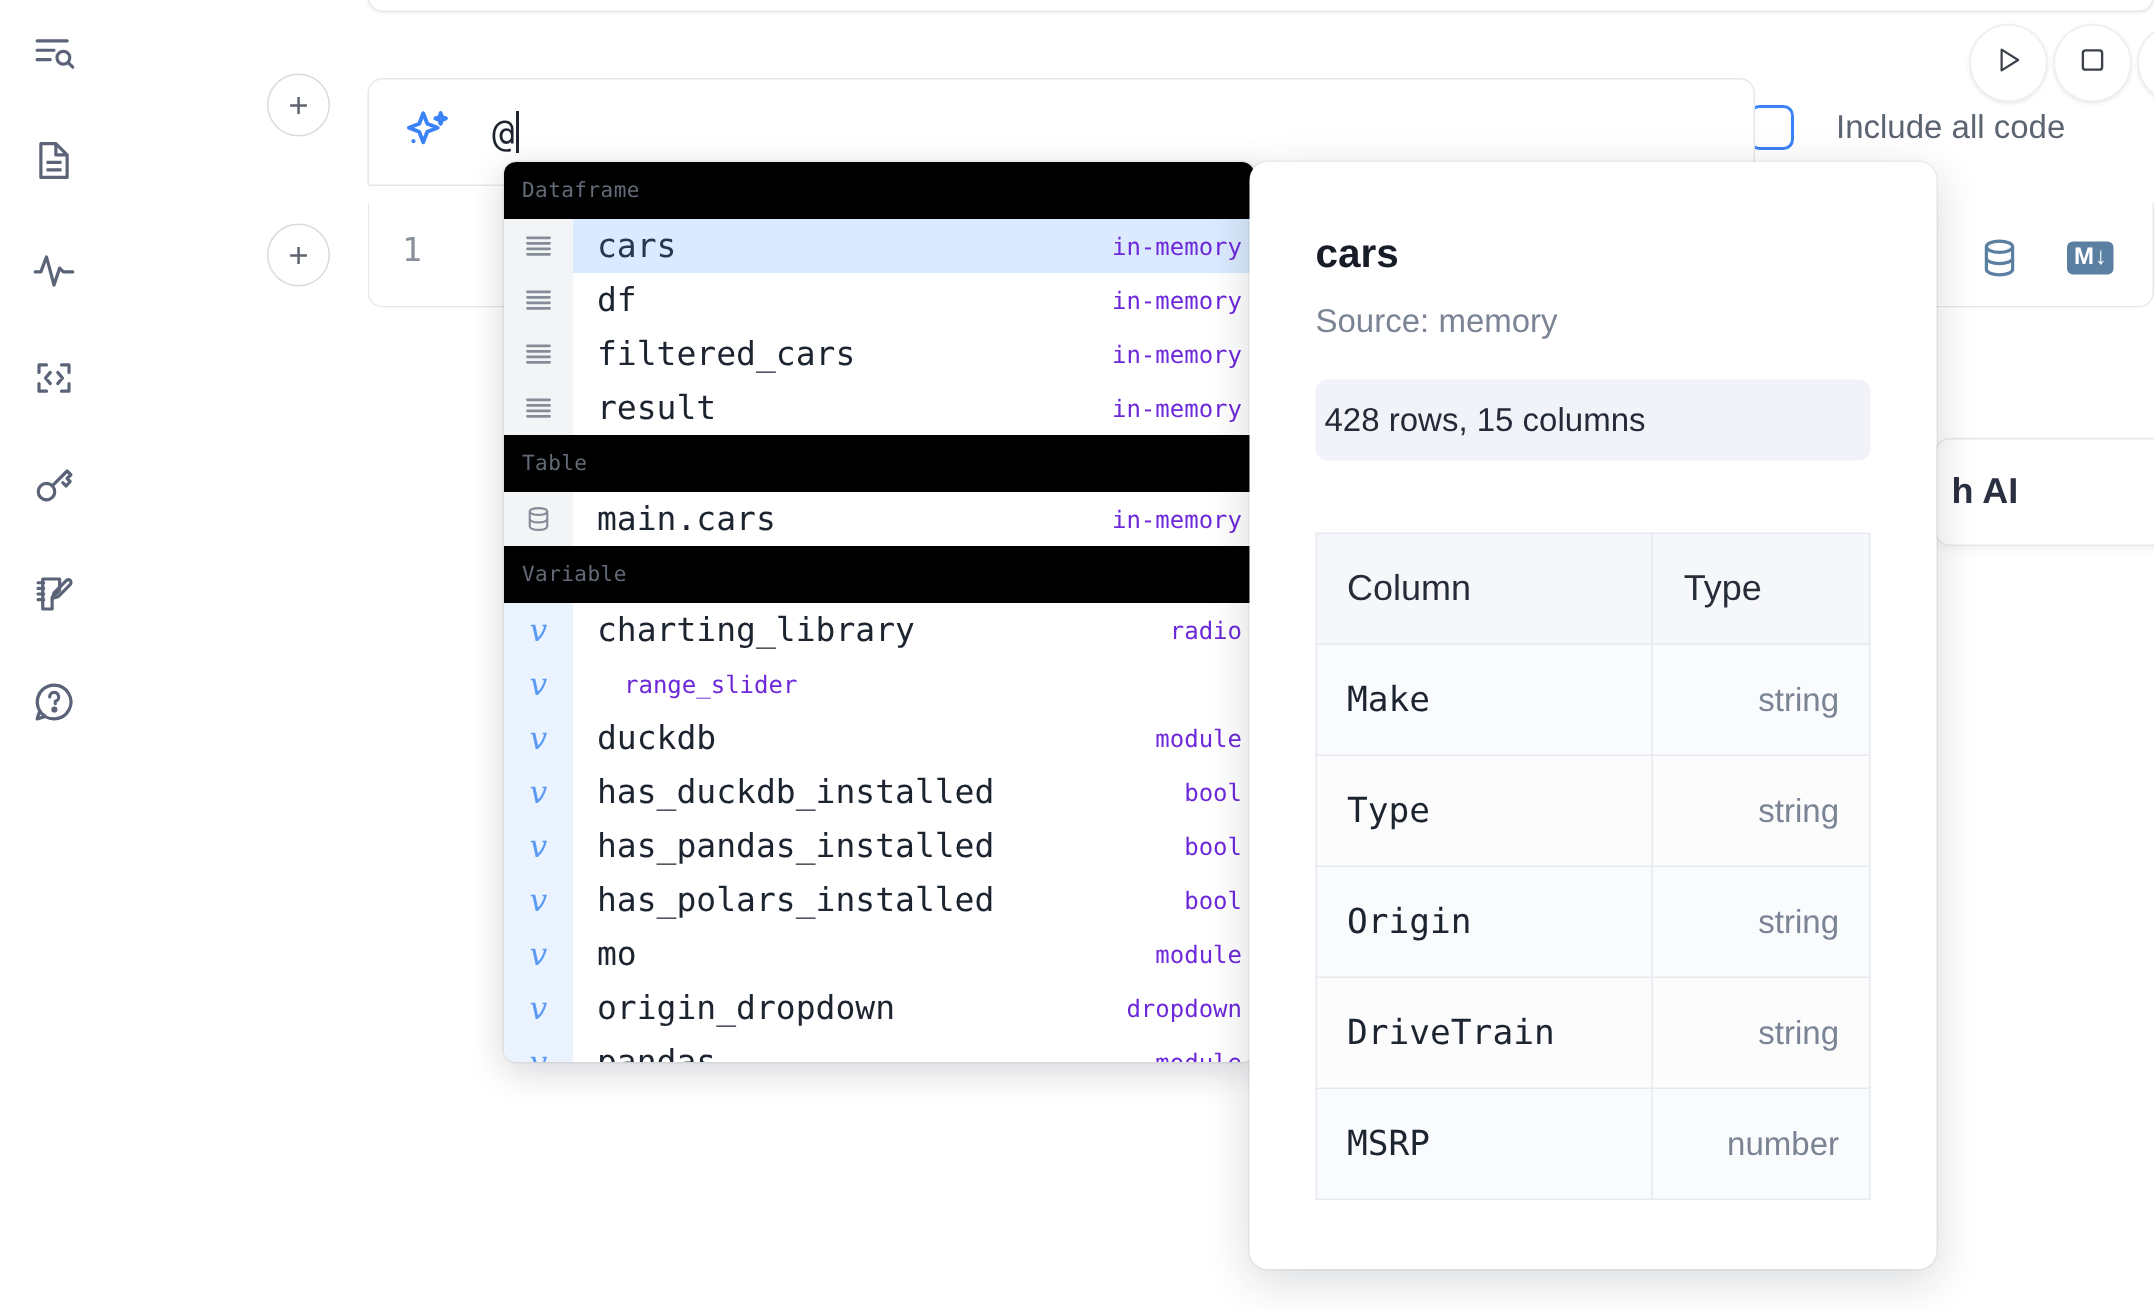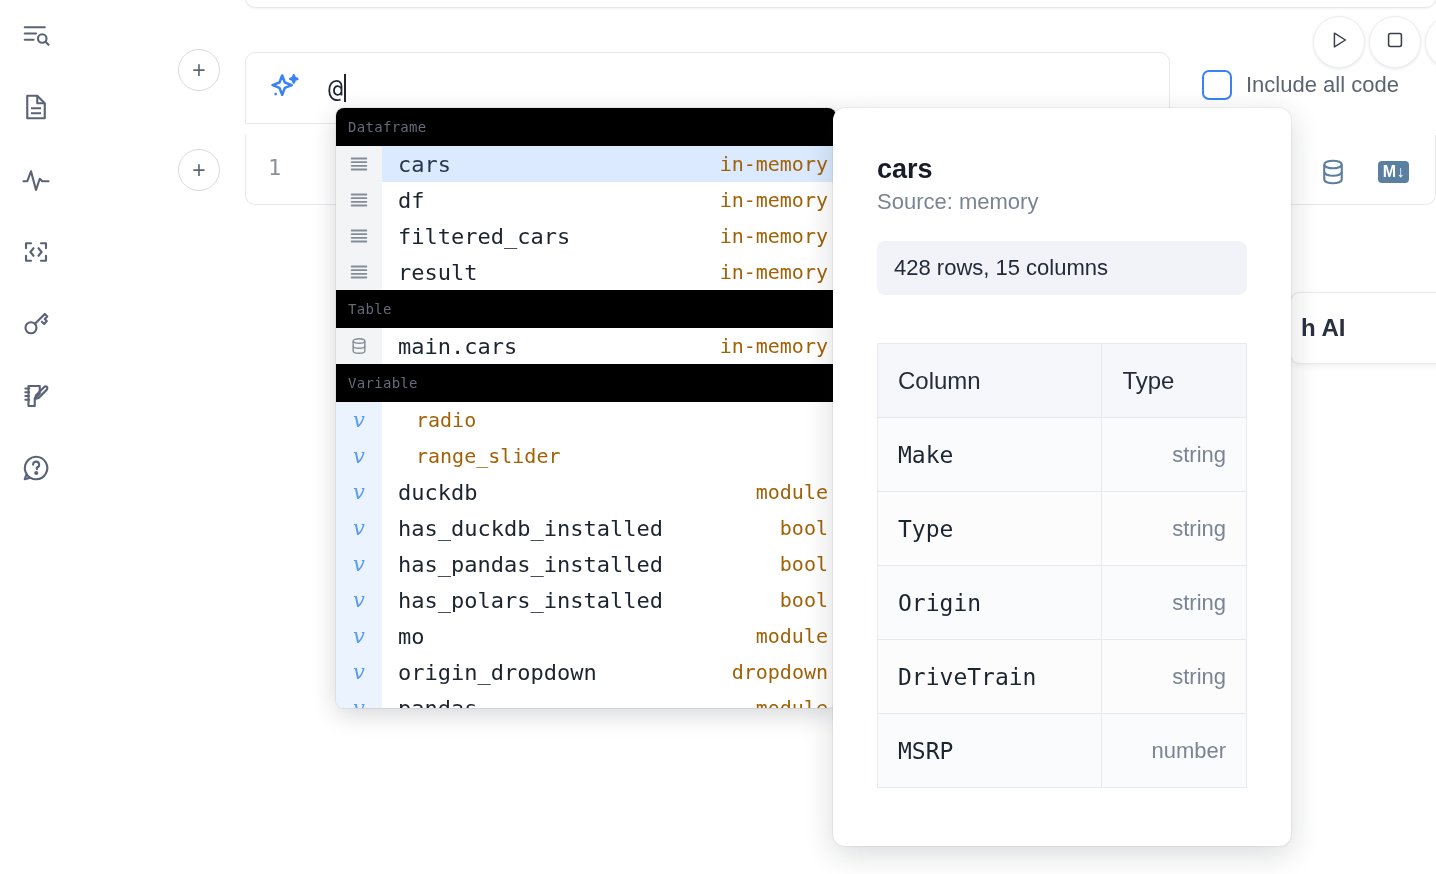--- a/index.html
+++ b/index.html
@@ -82,21 +82,21 @@
     background:#fff; border:1px solid #eceef1;
     box-shadow: 0 1px 3px rgba(16,24,40,.10);
     display:flex; align-items:center; justify-content:center; color:#3a3f4a;
   }
   .rb1 { left: 1313px; top: 16px; }
   .rb2 { left: 1369px; top: 16px; }
   .rb3 { left: 1425px; top: 16px; }
 
   
   .include-row {
-    position:absolute; left: 1202px; top: 70px; display:flex; align-items:center; gap: 14px;
+    position:absolute; left: 1166px; top: 70px; display:flex; align-items:center; gap: 28px;
   }
   .chk { width: 30px; height: 30px; border: 2.5px solid #3b82f6; border-radius: 7px; background:#fff; }
   .include-lbl { font-size: 22px; color:#5c6472; }
 
   
   .ai-card {
     position:absolute; left: 1290px; top: 292px; width: 160px; height: 72px;
     background:#fff; border:1px solid #e8eaee; border-radius: 10px;
     box-shadow: 0 2px 6px rgba(16,24,40,.06);
     display:flex; align-items:center; padding-left: 10px;
@@ -121,34 +121,34 @@
   }
   .ac-row.var .ico { background:#eaf3fe; color:#5b9af4; font-style: italic;
     font-family:"DejaVu Serif", serif; font-size: 21px; }
   .ac-row .body {
     flex:1; display:flex; align-items:center; justify-content:space-between;
     padding: 0 8px 0 16px; height:36px; overflow:hidden; white-space:nowrap;
   }
   .ac-row.sel .body { background:#dbeafe; }
   .ac-name { font-size: 22px; color:#1c2430; }
   .ac-row.sel .ac-name { color:#26364d; }
-  .ac-meta { font-size: 20px; color:#a16207; padding-left: 18px; }
+  .ac-meta { font-size: 16px; color:#6d28d9; padding-left: 18px; }
 
   
   .detail {
     position:absolute; left: 833px; top: 108px; width: 458px; height: 738px;
     background:#fff; border-radius: 12px;
     box-shadow: 0 8px 30px rgba(16,24,40,.16), 0 0 0 1px rgba(16,24,40,.05);
     overflow: hidden; padding: 46px 44px 0 44px;
   }
   .detail-title { font-size: 27px; font-weight: 700; color:#171c28; }
-  .detail-source { margin-top: 4px; font-size: 22px; color:#7b8494; }
+  .detail-source { margin-top: 16px; font-size: 22px; color:#7b8494; }
   .detail-badge {
     margin-top: 26px; background:#f1f3f8; border-radius: 8px;
-    padding: 14px 17px; font-size: 22px; color:#242a38;
+    padding: 14px 6px; font-size: 22px; color:#242a38;
   }
   .detail-table { margin-top: 48px; width: 100%; border-collapse: collapse; }
   .detail-table th, .detail-table td {
     border: 1px solid #e6e9f0; text-align: left; height: 74px; padding: 0 20px; vertical-align: middle;
   }
   .detail-table th { background:#f6f7fa; font-weight: 400; font-size: 24px; color:#262c38; }
   .detail-table td.col { font-family:"DejaVu Sans Mono", monospace; font-size: 23px; color:#1c2430; background:#fcfcfd; }
   .detail-table td.typ { font-size: 22px; color:#7b8494; background:#fcfcfd;text-align:right; }
   .detail-table tr:nth-child(odd) td { background:#fafbfd; }
 </style>
@@ -324,20 +324,21 @@
         </span>
         <span class="body">
           <span class="ac-name">main.cars</span>
           <span class="ac-meta">in-memory</span>
         </span>
       </div>
       <div class="ac-section">Variable</div>
       <div class="ac-row var">
         <span class="ico">v</span>
         <span class="body">
+          <span class="ac-name">charting_library</span>
           <span class="ac-meta">radio</span>
         </span>
       </div>
       <div class="ac-row var">
         <span class="ico">v</span>
         <span class="body">
           <span class="ac-meta">range_slider</span>
         </span>
       </div>
       <div class="ac-row var">

